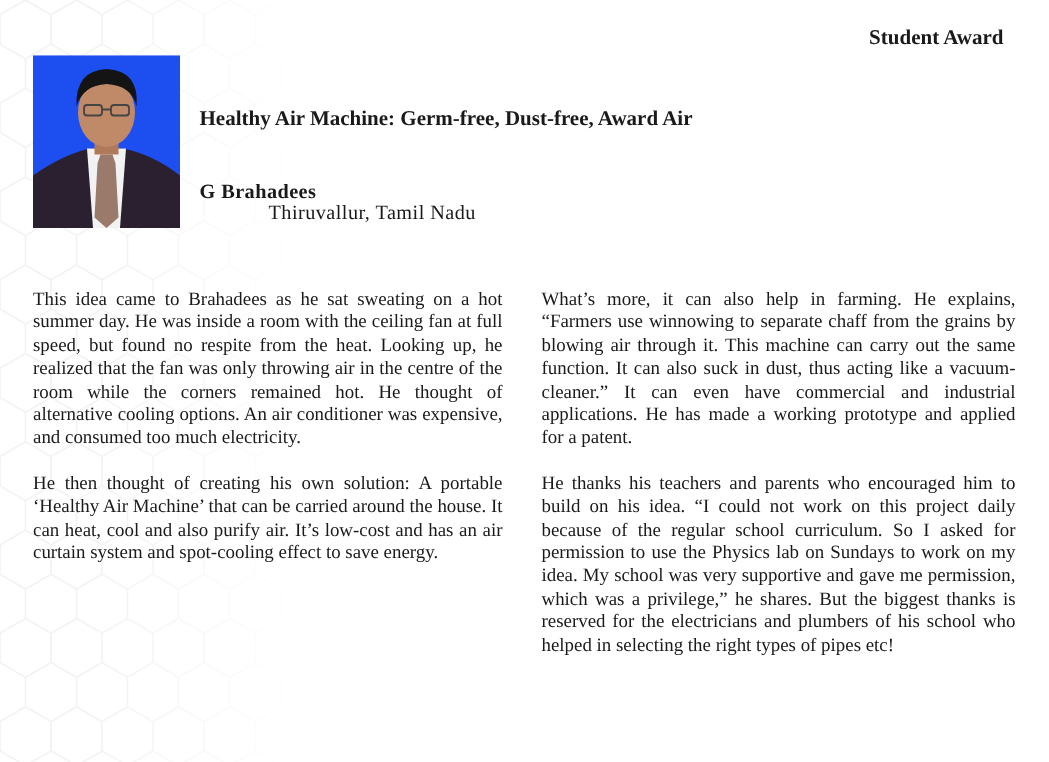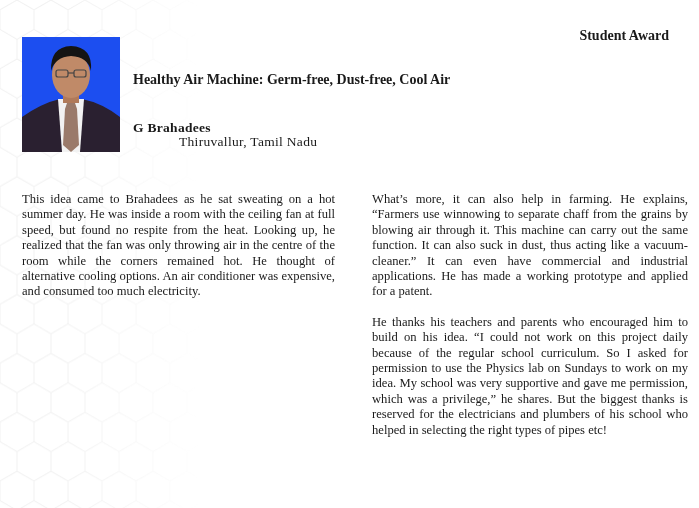--- a/index.html
+++ b/index.html
@@ -10,21 +10,21 @@
     color: #1a1a1a;
   }
   .hex-bg {
     position: absolute; left: 0; top: 0; width: 200px; height: 508px;
     opacity: 0.55;
     -webkit-mask-image: linear-gradient(to right, #000 0%, #000 30%, transparent 100%);
             mask-image: linear-gradient(to right, #000 0%, #000 30%, transparent 100%);
   }
   .award-label {
     position: absolute; right: 30px; top: 18px;
-    font-family: "Liberation Serif", serif; font-weight: bold; font-size: 14px; margin-top: 10px;
+    font-family: "Liberation Serif", serif; font-weight: bold; font-size: 14px;
   }
   .photo {
     position: absolute; left: 22px; top: 37px; width: 98px; height: 115px;
     background: #1c4ef0; overflow: hidden;
   }
   .title {
     position: absolute; left: 133px; top: 72px;
     font-family: "Liberation Serif", serif; font-weight: bold; font-size: 14px;
   }
   .author-name {
@@ -35,21 +35,21 @@
     position: absolute; left: 133px; top: 134px;
     font-family: "Liberation Serif", serif; font-size: 13.5px; letter-spacing: 0.3px; margin-left: 46px;
   }
   .col {
     position: absolute; top: 192px; width: 313px;
     font-family: "Liberation Serif", serif; font-size: 12.6px; line-height: 15.4px;
     text-align: justify; hyphens: none;
   }
   .col p { margin: 0 0 15px 0; }
   .col-left { left: 22px; }
-  .col-right { left: 372px; top: 192px; width: 316px; }
+  .col-right { left: 361px; top: 192px; width: 316px; }
 </style>
 </head>
 <body>
 
 <svg class="hex-bg" width="200" height="508" xmlns="http://www.w3.org/2000/svg">
   <defs>
     <pattern id="hex" width="34" height="58.9" patternUnits="userSpaceOnUse">
       <path d="M17 0 L34 9.8 L34 29.4 L17 39.3 L0 29.4 L0 9.8 Z M17 39.3 L17 58.9" fill="none" stroke="#e6e6e6" stroke-width="1"></path>
     </pattern>
   </defs>
@@ -73,24 +73,25 @@
     <ellipse cx="49" cy="38" rx="19" ry="23" fill="#c08a68"></ellipse>
 
     <path d="M29 34 Q28 10 49 9 Q71 10 69 34 Q66 20 49 19 Q33 20 29 34 Z" fill="#141414"></path>
 
     <rect x="34" y="33" width="12" height="7" rx="2" fill="none" stroke="#444" stroke-width="1.2"></rect>
     <rect x="52" y="33" width="12" height="7" rx="2" fill="none" stroke="#444" stroke-width="1.2"></rect>
     <line x1="46" y1="36" x2="52" y2="36" stroke="#444" stroke-width="1.2"></line>
   </svg>
 </div>
 
-<div class="title">Healthy Air Machine: Germ-free, Dust-free, Cool Air</div>
+<div class="title">Healthy Air Machine: Germ-free, Dust-free, Award Air</div>
 <div class="author-name">G  Brahadees</div>
 <div class="author-loc">Thiruvallur, Tamil Nadu</div>
 
 <div class="col col-left">
   <p>This idea came to Brahadees as he sat sweating on a hot summer day.  He was inside a room with the ceiling fan at full speed, but found no respite from the heat. Looking up, he realized that the fan was only throwing air in the centre of the room while the corners remained hot.  He thought of alternative cooling options.  An air conditioner was expensive, and consumed too much electricity.</p>
+  <p>He then thought of creating his own solution: A portable ‘Healthy Air Machine’ that can be carried around the house. It can heat, cool and also purify air. It’s low-cost and has an air curtain system and spot-cooling effect to save energy.</p>
 </div>
 
 <div class="col col-right">
   <p>What’s more, it can also help in farming.  He explains, “Farmers use winnowing to separate chaff from the grains by blowing air through it.  This machine can carry out the same function.   It can also suck in dust, thus acting like a vacuum-cleaner.”   It can even have commercial and industrial applications. He has made a working prototype and applied for a patent.</p>
   <p>He thanks his teachers and parents who encouraged him to build on his idea.  “I could not work on this project daily because of the regular school curriculum. So I asked for permission to use the Physics lab on Sundays to work on my idea.  My school was very supportive and gave me permission, which was a privilege,” he shares. But the biggest thanks is reserved for the electricians and plumbers of his school who helped in selecting the right types of pipes etc!</p>
 </div>
 
 </body></html>

